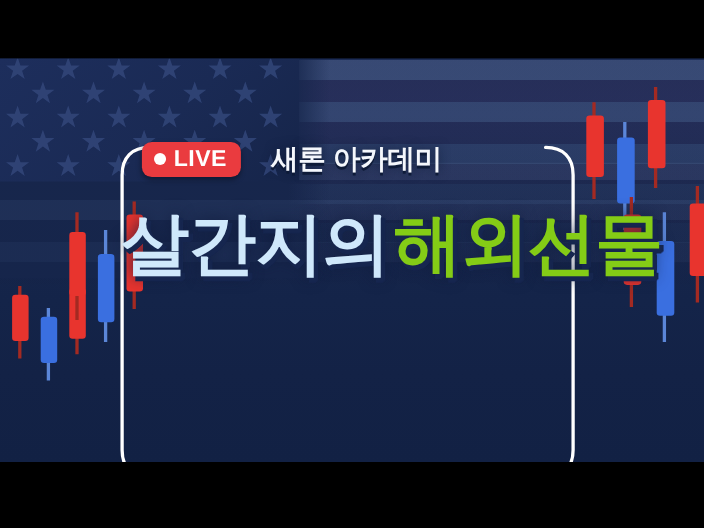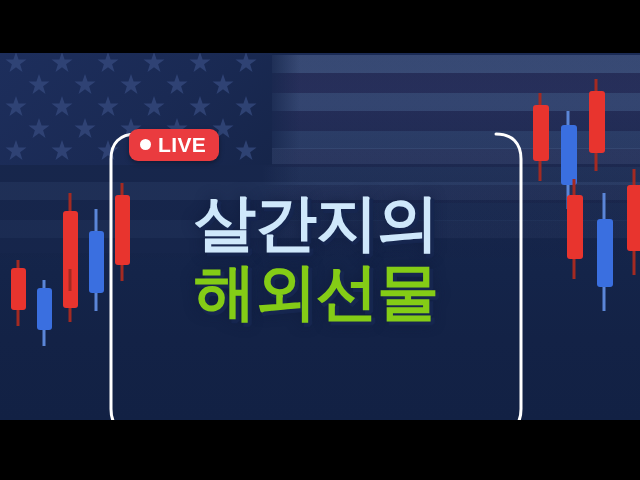--- a/index.html
+++ b/index.html
@@ -113,21 +113,21 @@
   }
   #brand-name{
     color:#f4f7fc;font-size:25px;font-weight:700;letter-spacing:-0.2px;
     line-height:1;white-space:nowrap;
     text-shadow:0 2px 0 #0e1b38, 0 0 10px rgba(10,20,45,.75);
   }
 
   
   #title-block{
     position:absolute;left:110px;top:137px;width:412px;
-    display:flex;flex-direction:column;align-items:center;gap:4px;
+    display:flex;flex-direction:row;align-items:center;gap:4px;
   }
   .title-line{
     font-size:62px;font-weight:700;line-height:1.05;letter-spacing:-1px;
     white-space:nowrap;
   }
   #title-line-1{
     color:#cfe8fb;
     text-shadow:
       3px 3px 0 #16264f, 2px 4px 0 #16264f, 4px 2px 0 #16264f,
       0 0 14px rgba(14,26,58,.9);
@@ -270,20 +270,21 @@
                  L 411 26 C 411 10 402 1 386 1
                  L 386 1" fill="none" stroke="#ffffff" stroke-width="3" stroke-linecap="round" stroke-linejoin="round"></path>
       </svg>
     </div>
 
     <div id="header-row">
       <div id="live-badge">
         <span id="live-dot"></span>
         <span id="live-text">LIVE</span>
       </div>
+      <div id="brand-name">새론 아카데미</div>
     </div>
 
     <div id="title-block">
       <div class="title-line" id="title-line-1">살간지의</div>
       <div class="title-line" id="title-line-2">해외선물</div>
     </div>
 
   </div>
 
   <div class="letterbox" id="letterbox-top"></div>

